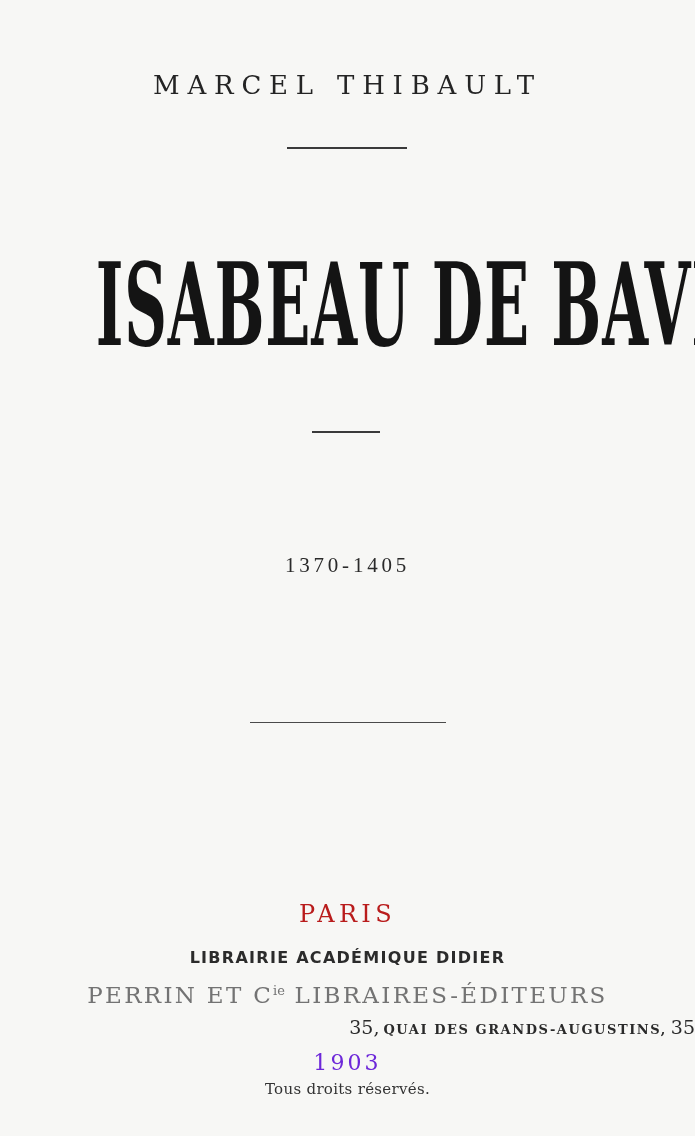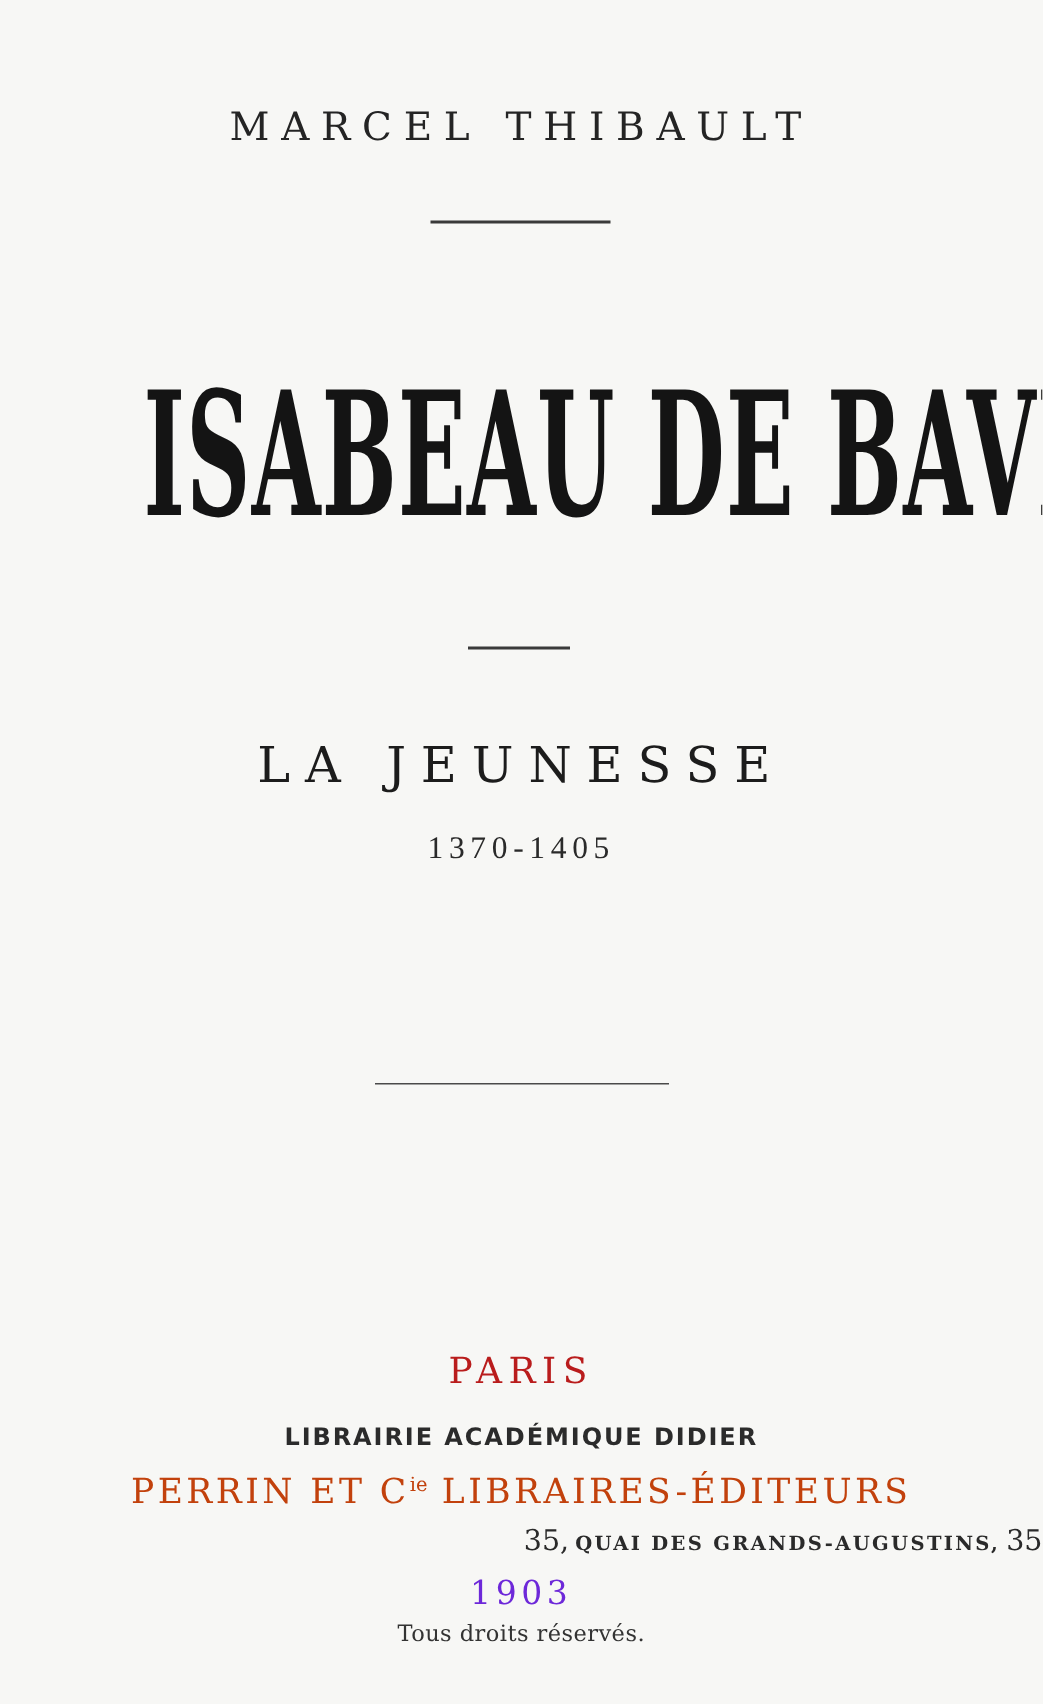--- a/index.html
+++ b/index.html
@@ -80,21 +80,21 @@
     font-family: "DejaVu Sans", "Liberation Sans", sans-serif;
     font-weight: 700;
     font-size: 16px;
     letter-spacing: 0.08em;
     color: #2b2b2b;
   }
   .publisher {
     top: 982px;
     font-size: 23px;
     letter-spacing: 0.10em;
-    color: #c2410c;
+    color: #737373;
     text-align: center;
   }
   .publisher sup {
     font-size: 13px;
     letter-spacing: 0;
     vertical-align: 8px;
   }
   .address {
     top: 1016px;
     font-size: 19px;
@@ -129,21 +129,20 @@
 
   <div class="rule rule-1"></div>
 
   <h1 class="center-line main-title">
     <span class="squeeze">ISABEAU DE BAVIÈRE</span>
   </h1>
 
 
   <div class="rule rule-2"></div>
 
-  <div class="center-line part-title">LA JEUNESSE</div>
 
   <div class="center-line date-range">1370-1405</div>
 
   <div class="rule rule-3"></div>
 
   <div>
     <div class="center-line city">PARIS</div>
 
     <div class="center-line library">LIBRAIRIE ACADÉMIQUE DIDIER</div>
 

